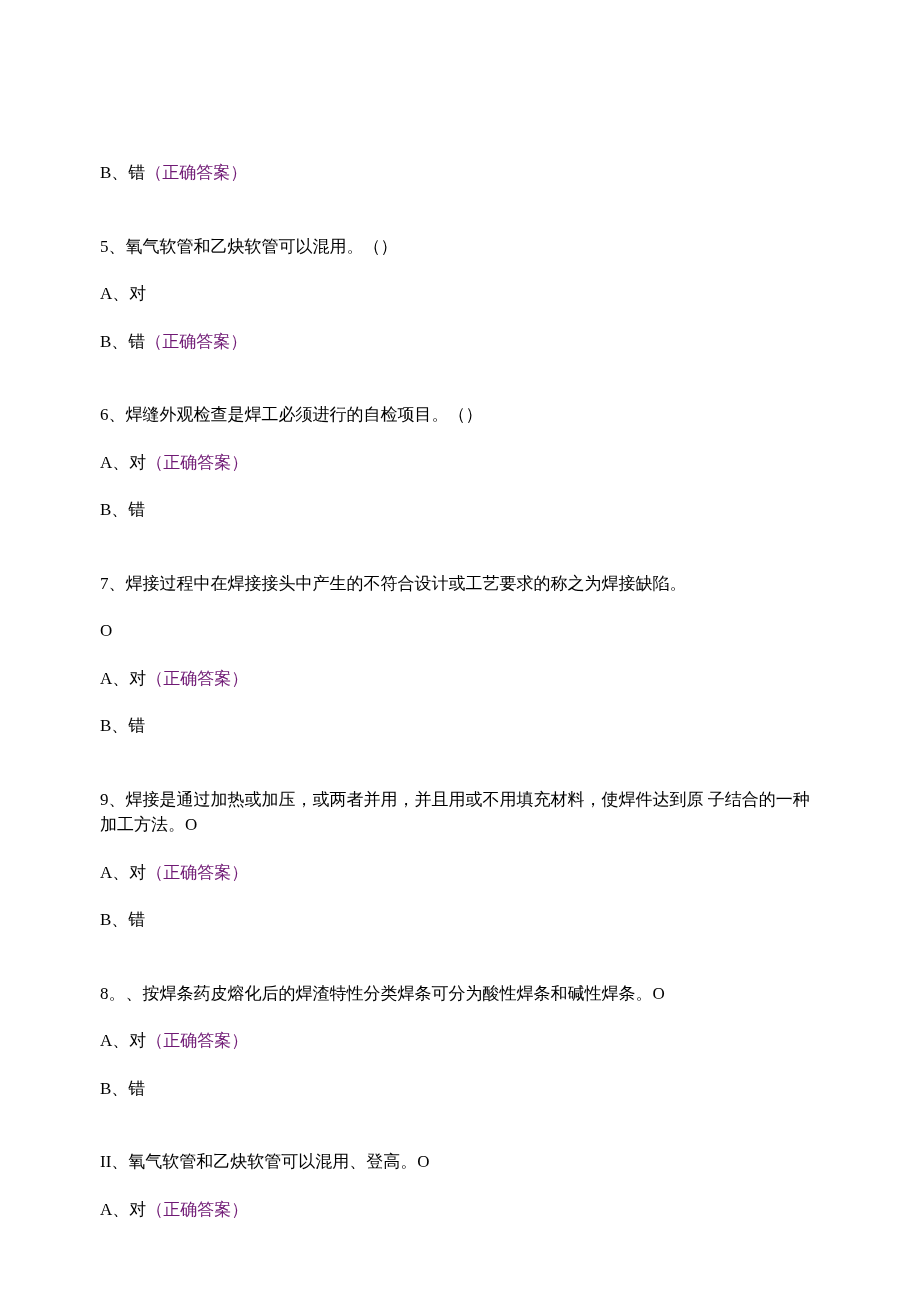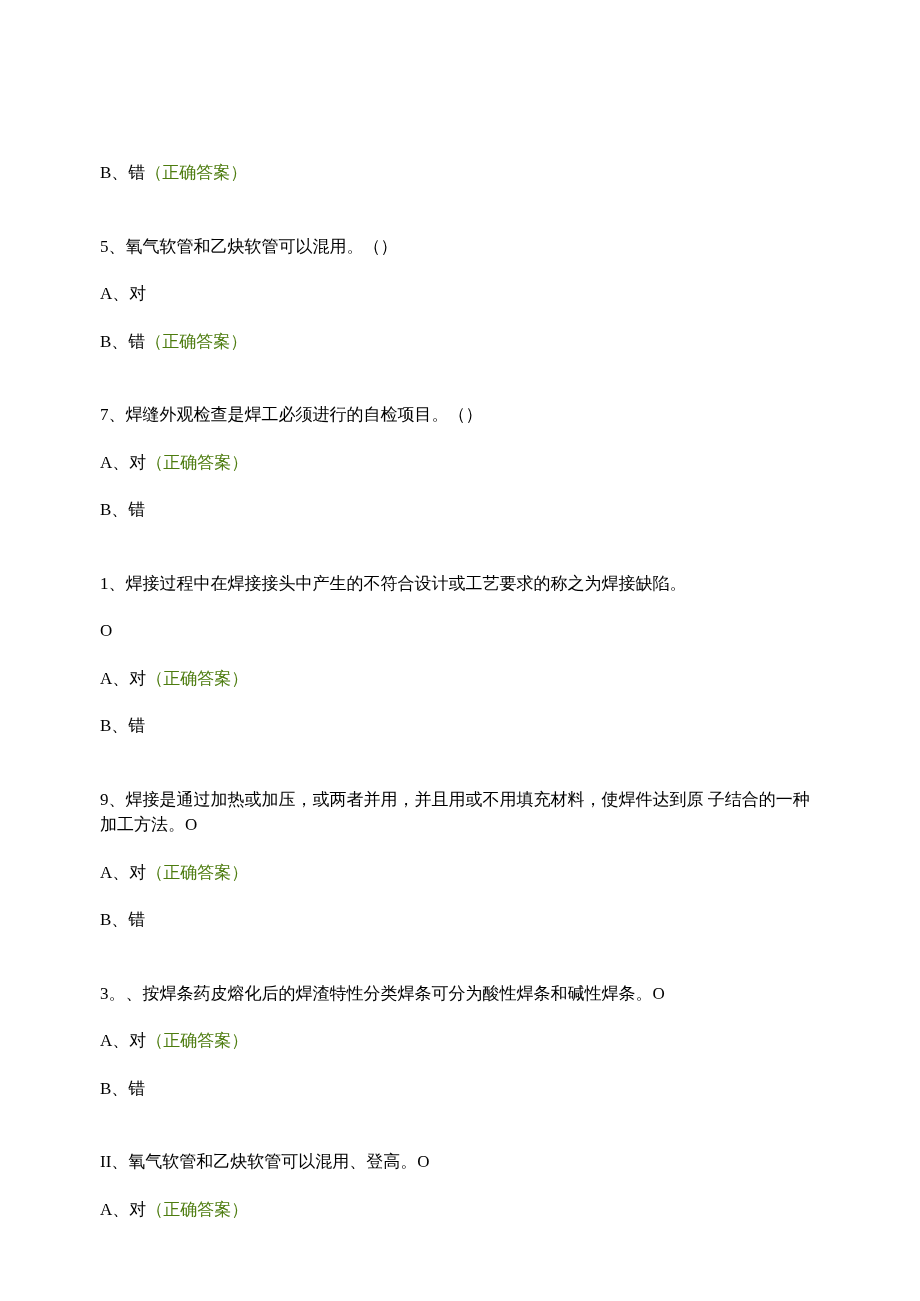--- a/index.html
+++ b/index.html
@@ -17,52 +17,52 @@
       padding: 160px 100px 80px 100px;
       line-height: 1.5;
     }
     .line {
       margin-bottom: 22px;
     }
     .question-gap {
       margin-top: 48px;
     }
     .correct {
-      color: #4d7c0f;
+      color: #701a75;
     }
   </style>
 </head>
 <body>
 
 <div class="line">
   <span>B、错</span><span class="correct">（正确答案）</span>
 </div>
 
 <div class="line question-gap">
   <span>5、氧气软管和乙炔软管可以混用。（）</span>
 </div>
 <div class="line">
   <span>A、对</span>
 </div>
 <div class="line">
   <span>B、错</span><span class="correct">（正确答案）</span>
 </div>
 
 <div class="line question-gap">
-  <span>7、焊缝外观检查是焊工必须进行的自检项目。（）</span>
+  <span>6、焊缝外观检查是焊工必须进行的自检项目。（）</span>
 </div>
 <div class="line">
   <span>A、对</span><span class="correct">（正确答案）</span>
 </div>
 <div class="line">
   <span>B、错</span>
 </div>
 
 <div class="line question-gap">
-  <span>1、焊接过程中在焊接接头中产生的不符合设计或工艺要求的称之为焊接缺陷。</span>
+  <span>7、焊接过程中在焊接接头中产生的不符合设计或工艺要求的称之为焊接缺陷。</span>
 </div>
 <div class="line">
   <span>O</span>
 </div>
 <div class="line">
   <span>A、对</span><span class="correct">（正确答案）</span>
 </div>
 <div class="line">
   <span>B、错</span>
 </div>
@@ -71,21 +71,21 @@
   <span>9、焊接是通过加热或加压，或两者并用，并且用或不用填充材料，使焊件达到原 子结合的一种加工方法。O</span>
 </div>
 <div class="line">
   <span>A、对</span><span class="correct">（正确答案）</span>
 </div>
 <div class="line">
   <span>B、错</span>
 </div>
 
 <div class="line question-gap">
-  <span>3。、按焊条药皮熔化后的焊渣特性分类焊条可分为酸性焊条和碱性焊条。O</span>
+  <span>8。、按焊条药皮熔化后的焊渣特性分类焊条可分为酸性焊条和碱性焊条。O</span>
 </div>
 <div class="line">
   <span>A、对</span><span class="correct">（正确答案）</span>
 </div>
 <div class="line">
   <span>B、错</span>
 </div>
 
 <div class="line question-gap">
   <span>II、氧气软管和乙炔软管可以混用、登高。O</span>

